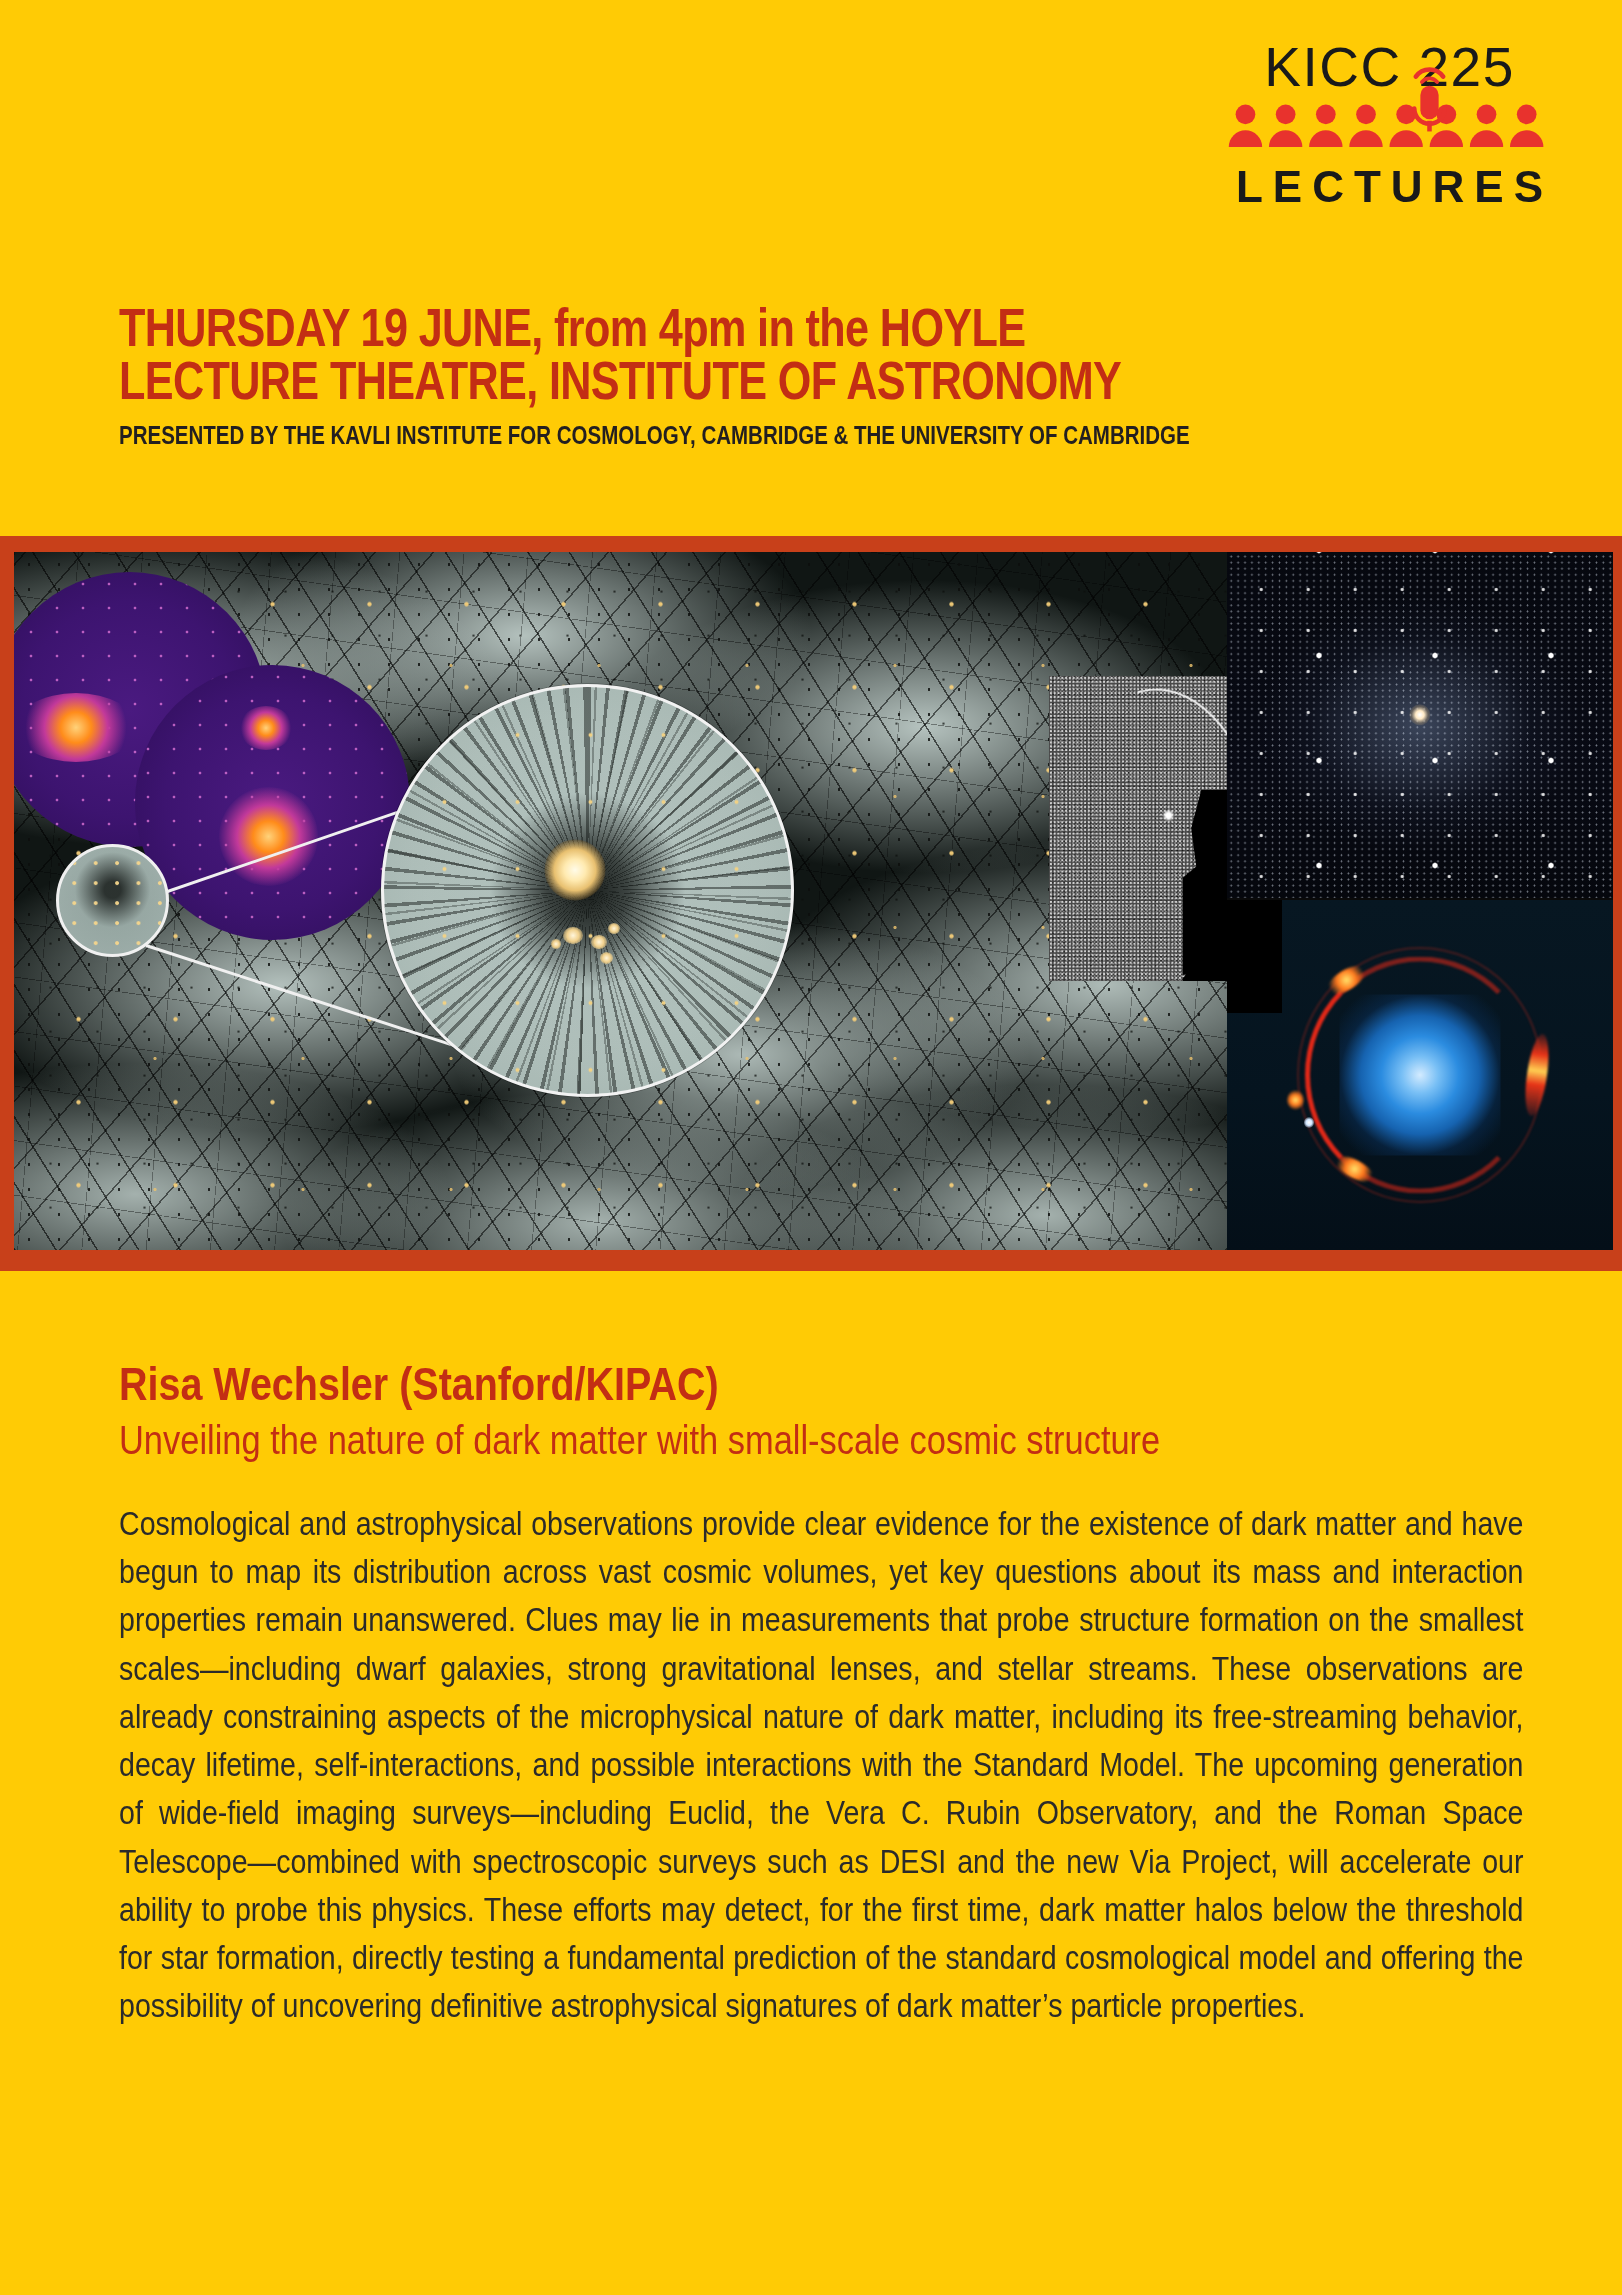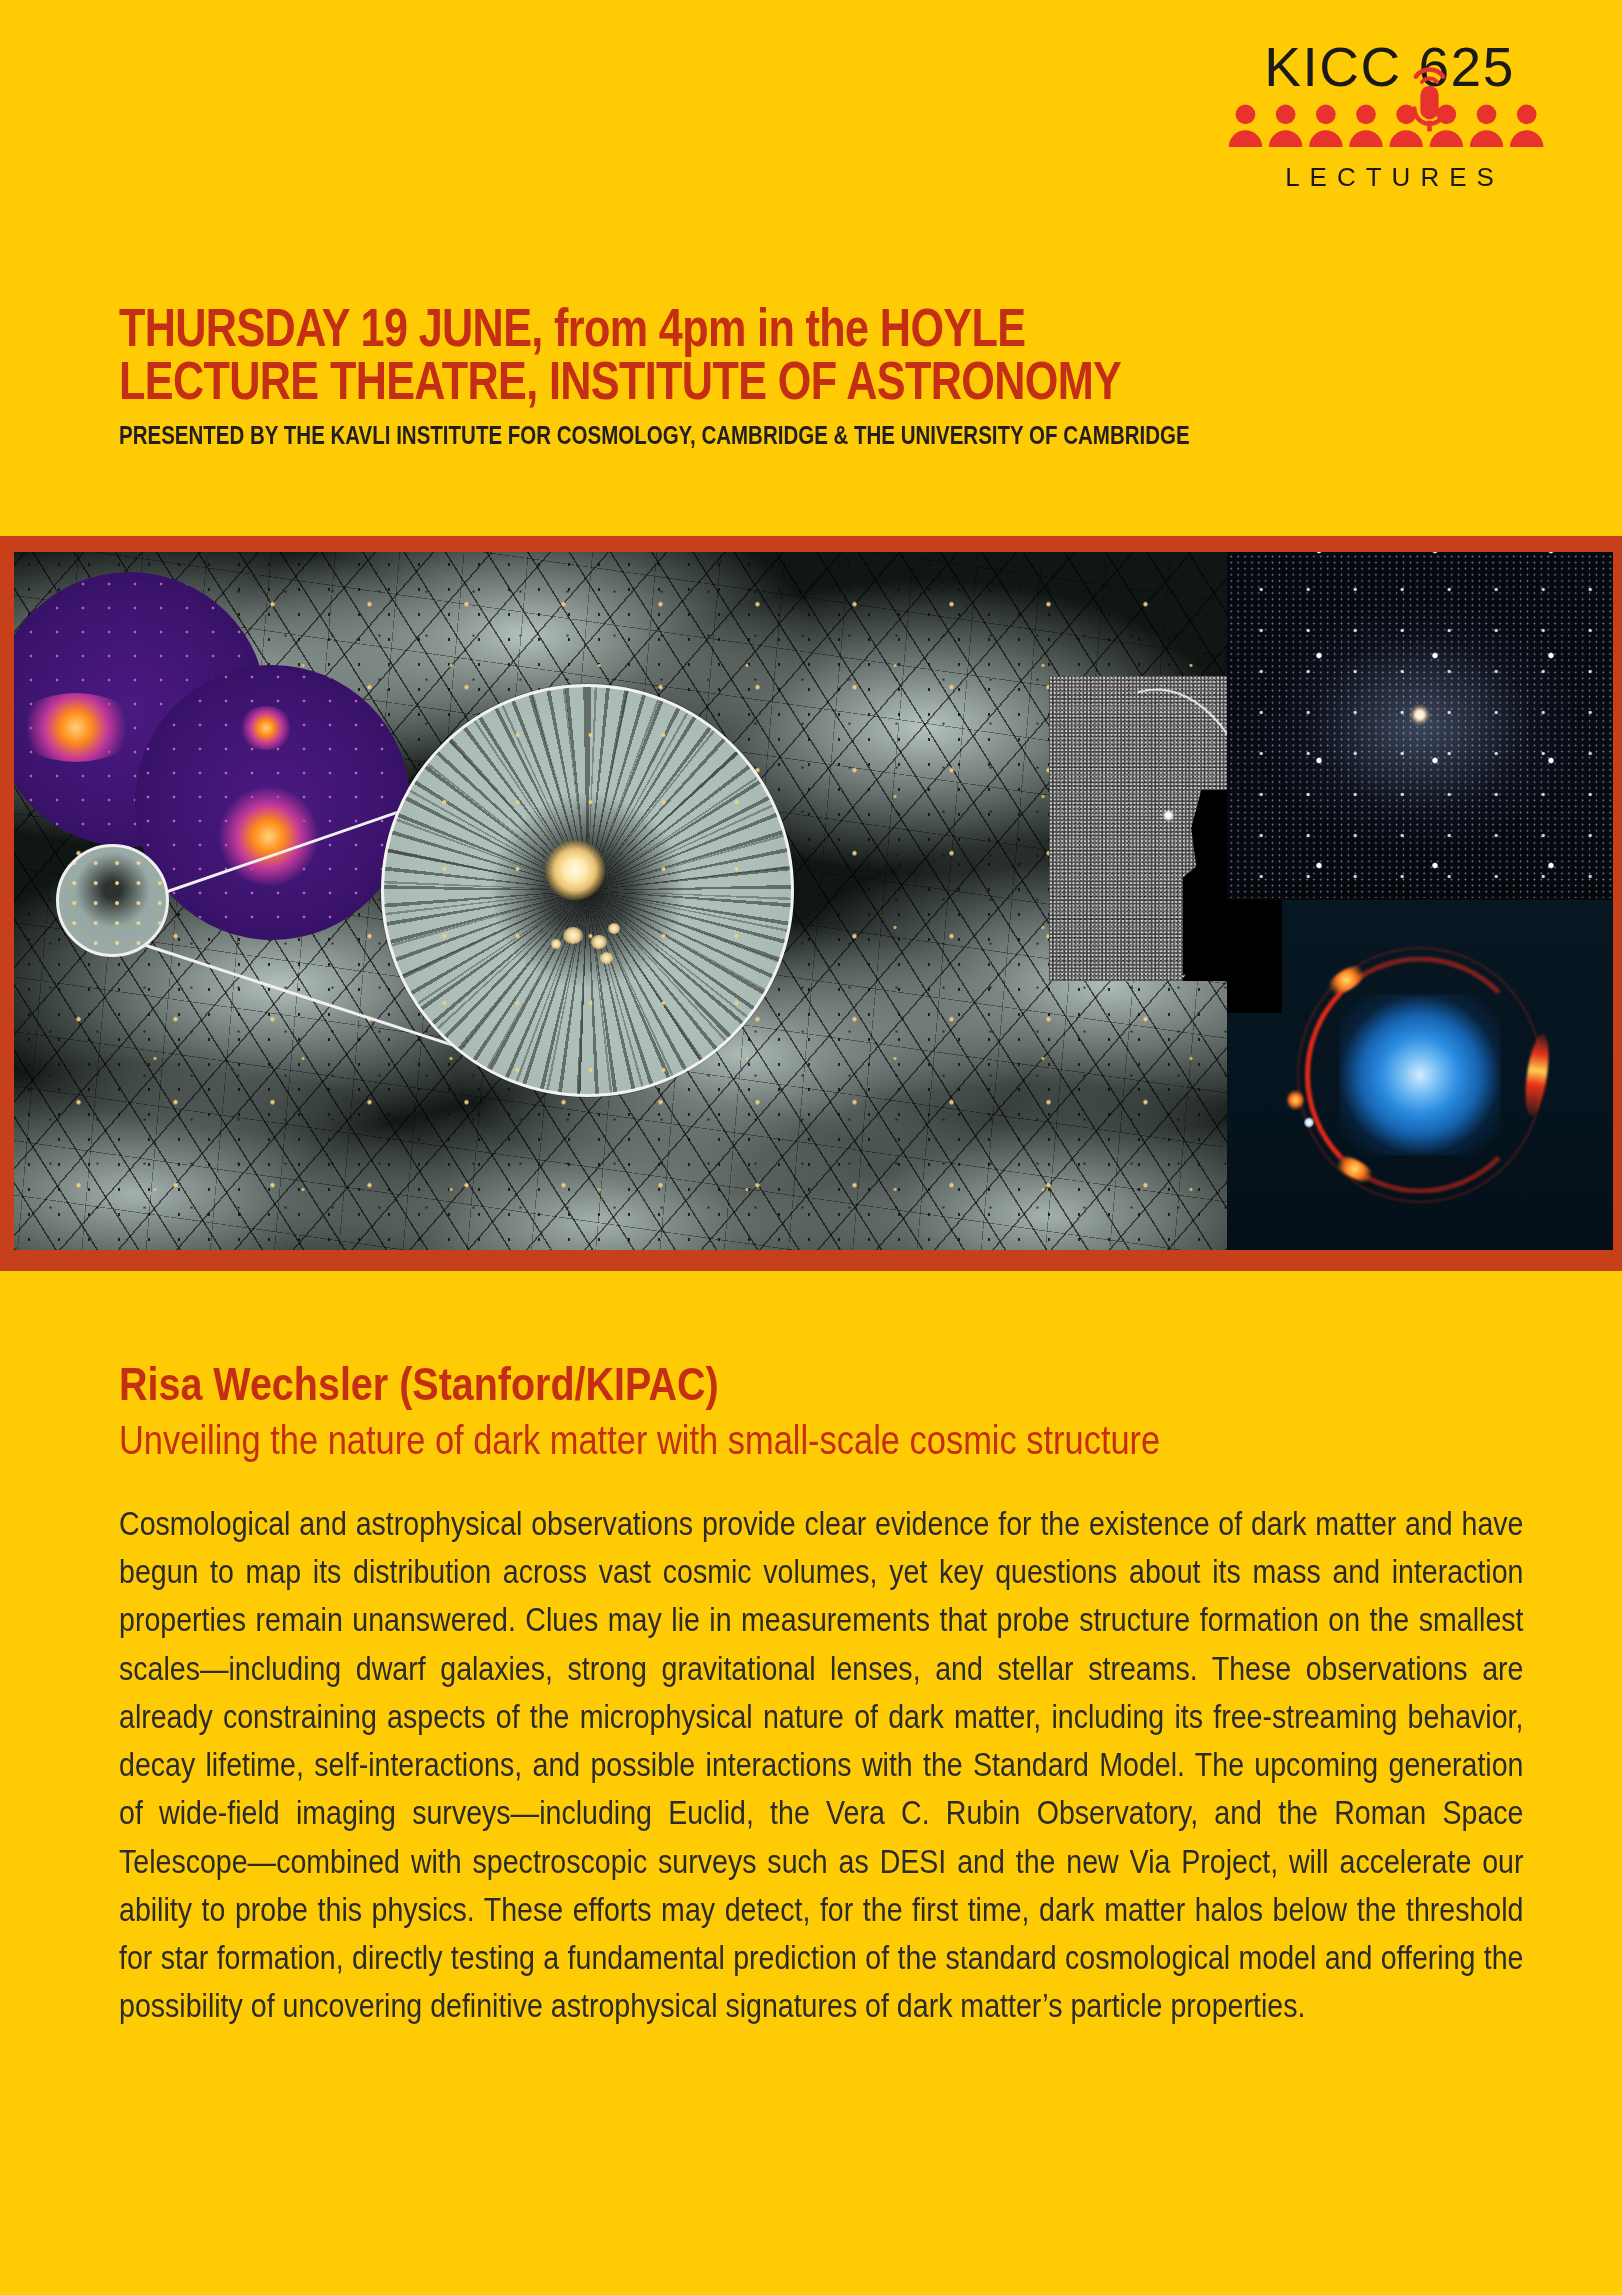--- a/index.html
+++ b/index.html
@@ -22,21 +22,21 @@
   #logo-wordmark {
     font-size:55px; font-weight:400; letter-spacing:1.5px;
     color:#1A1A1A; line-height:1; white-space:nowrap;
     position:relative; display:inline-block;
   }
   #logo-wordmark .mic-wrap { position:relative; display:inline-block; width:0; }
   .mic-icon { position:absolute; left:-43px; top:-20px; }
 
   #logo-people { margin-top:7.7px; height:47px; display:block; }
   #logo-lectures {
-    font-size:26px; font-weight:400; letter-spacing:10px;
+    font-size:44px; font-weight:700; letter-spacing:10px;
     color:#1A1A1A; margin-top:12.2px; padding-left:10px;
   }
 
   #headline-wrap { position:absolute; left:119px; top:301px; width:1439px; }
   .headline {
     color:#C32E14;
     font-family:"Liberation Sans Narrow","Liberation Sans",sans-serif;
     font-weight:bold;
     font-size:54px;
     line-height:0.98;
@@ -324,21 +324,21 @@
     transform-origin:left top;
   }
 </style>
 </head>
 <body>
 
 <div id="header">
 
   <div id="logo-block">
     <div id="logo-wordmark">
-      <span>KICC 6</span><span class="mic-wrap"><svg class="mic-icon" width="43" height="70" viewBox="0 0 56 92">
+      <span>KICC 2</span><span class="mic-wrap"><svg class="mic-icon" width="43" height="70" viewBox="0 0 56 92">
         <path d="M10 14 A22 22 0 0 1 46 14" fill="none" stroke="#E8322D" stroke-width="6" stroke-linecap="round"></path>
         <path d="M18 21 A13 13 0 0 1 38 21" fill="none" stroke="#E8322D" stroke-width="5" stroke-linecap="round"></path>
         <rect x="16" y="26" width="24" height="44" rx="12" fill="#E8322D"></rect>
         <path d="M8 56 A20 20 0 0 0 48 56" fill="none" stroke="#E8322D" stroke-width="6" stroke-linecap="round"></path>
         <rect x="25" y="72" width="6" height="14" fill="#E8322D"></rect>
       </svg></span><span>25</span>
     </div>
 
     <svg id="logo-people" viewBox="0 0 430 62">
       <g fill="#E8322D">

